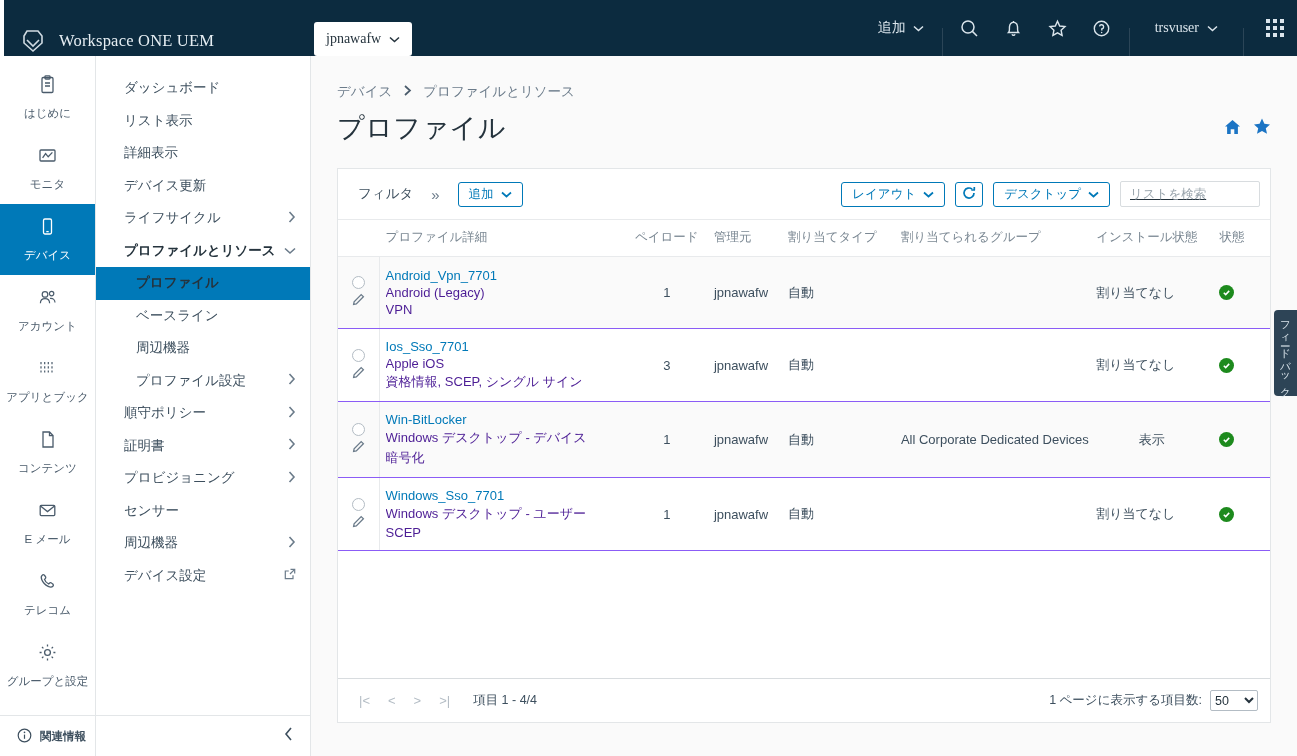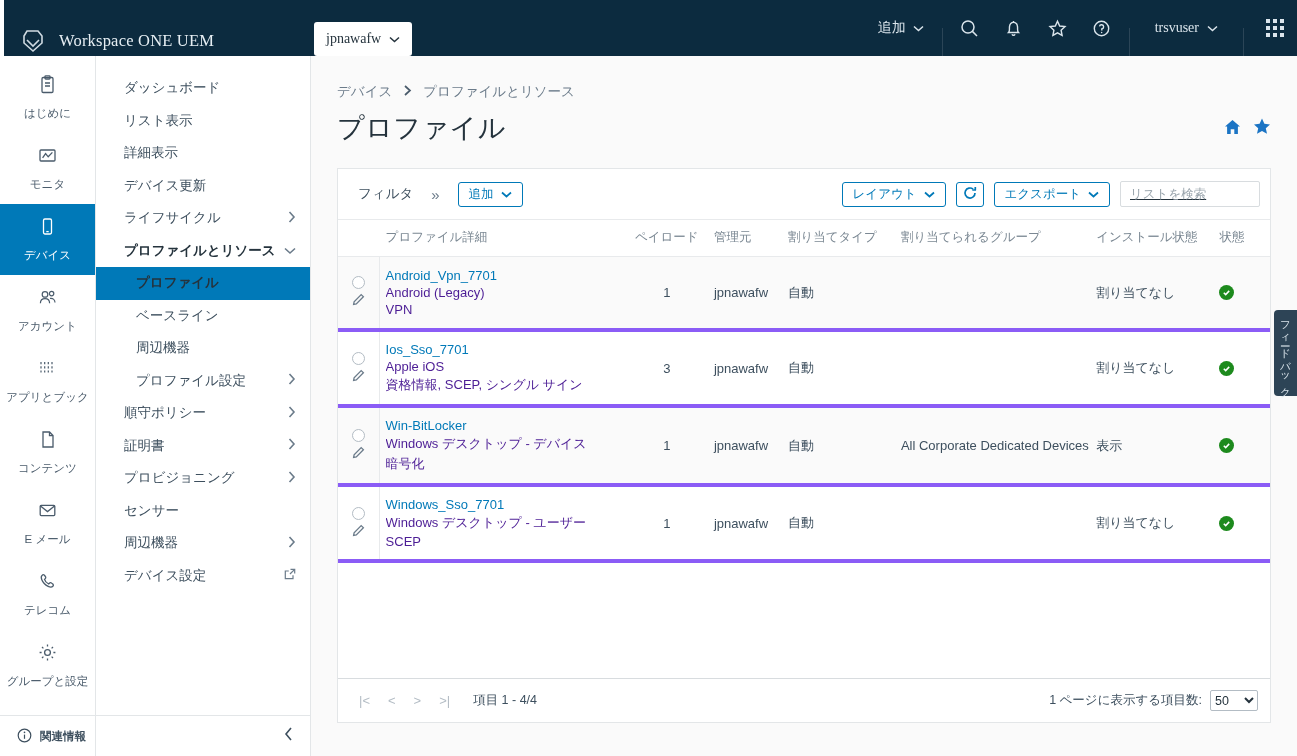--- a/index.html
+++ b/index.html
@@ -145,39 +145,39 @@
   
   .tbl-wrap { flex: 1; overflow: hidden; position: relative; }
   table.grid { width: 100%; border-collapse: collapse; table-layout: fixed; }
   table.grid th {
     font-size: 12.5px; color: #7b8893; font-weight: normal; text-align: left;
     padding: 9px 6px 10px; border-bottom: 1px solid #e8eaec;
     white-space: nowrap; overflow: hidden;
   }
   table.grid td {
     font-size: 13px; color: #3d4f5e; padding: 10px 6px;
-    border-bottom: 4px solid #8b5cf6; vertical-align: middle;
+    border-bottom: 1px solid #8b5cf6; vertical-align: middle;
     overflow: hidden; white-space: nowrap;
   }
   tr.row:nth-child(odd) td { background: #fafafa; }
   tr.row:nth-child(even) td { background: #fff; }
   td.sel-cell { padding: 0; width: 40px; border-right: 1px solid #e8eaec; }
   th.sel-cell { width: 40px; border-right: 1px solid transparent; }
   .sel-inner {
     display: flex; flex-direction: column; align-items: center;
     justify-content: center; gap: 4px; height: 100%; padding: 9px 0;
   }
   .radio-c {
     width: 13px; height: 13px; border-radius: 50%; border: 1px solid #b3bcc4;
     background: #fff; cursor: pointer;
   }
   .prof-name { color: #0079b8; cursor: pointer; font-size: 13px; }
   .prof-sub { color: #4c1d95; font-size: 13px; margin-top: 2px; }
   .cell-num { text-align: center; }
-  .link-view { color: #0079b8; cursor: pointer; }
+  .link-view { color: #0079b8; cursor: pointer; text-align: center; }
   .ok-badge {
     width: 15px; height: 15px; border-radius: 50%; background: #1d8a1d;
     display: inline-flex; align-items: center; justify-content: center;
   }
 
   
   .pager {
     height: 44px; border-top: 1px solid #d8dcdf; display: flex;
     align-items: center; padding: 0 12px; font-size: 12.5px; color: #3d4f5e;
   }
@@ -538,21 +538,21 @@
         </button>
         <button class="btn icon-only">
           <span>
             <svg width="14" height="14" viewBox="0 0 14 14" fill="none" stroke="#0079b8" stroke-width="1.7">
               <path d="M12 7 a5 5 0 1 1 -1.9-3.9"></path>
                 <path d="M12.3 1 L12.3 4 L9.3 4" stroke-linejoin="round"></path>
             </svg>
           </span>
         </button>
         <button class="btn">
-          <span>エクスポート</span>
+          <span>デスクトップ</span>
           <span>
             <svg width="11" height="7" viewBox="0 0 11 7" fill="none" stroke="#0079b8" stroke-width="1.7">
                 <path d="M1 1.5 L5.5 5.5 L10 1.5"></path>
               </svg>
           </span>
         </button>
         <input class="search-box" type="text" placeholder="リストを検索" style="">
       </div>
     </div>
 

